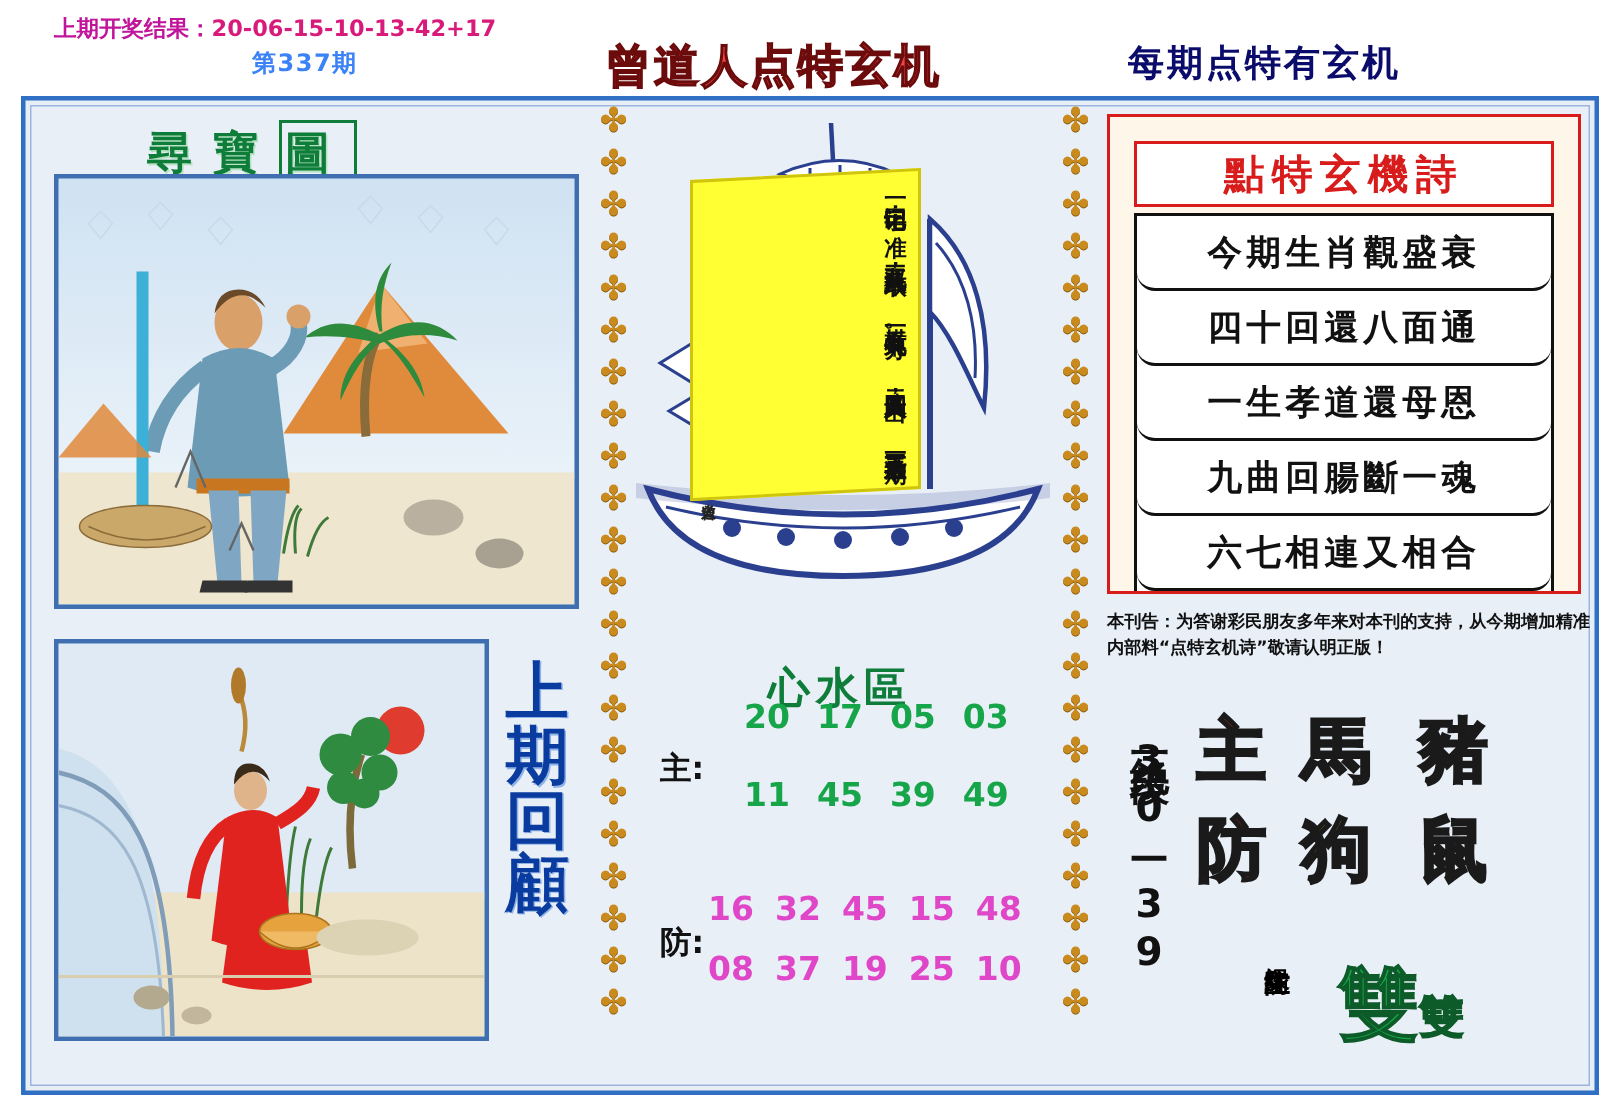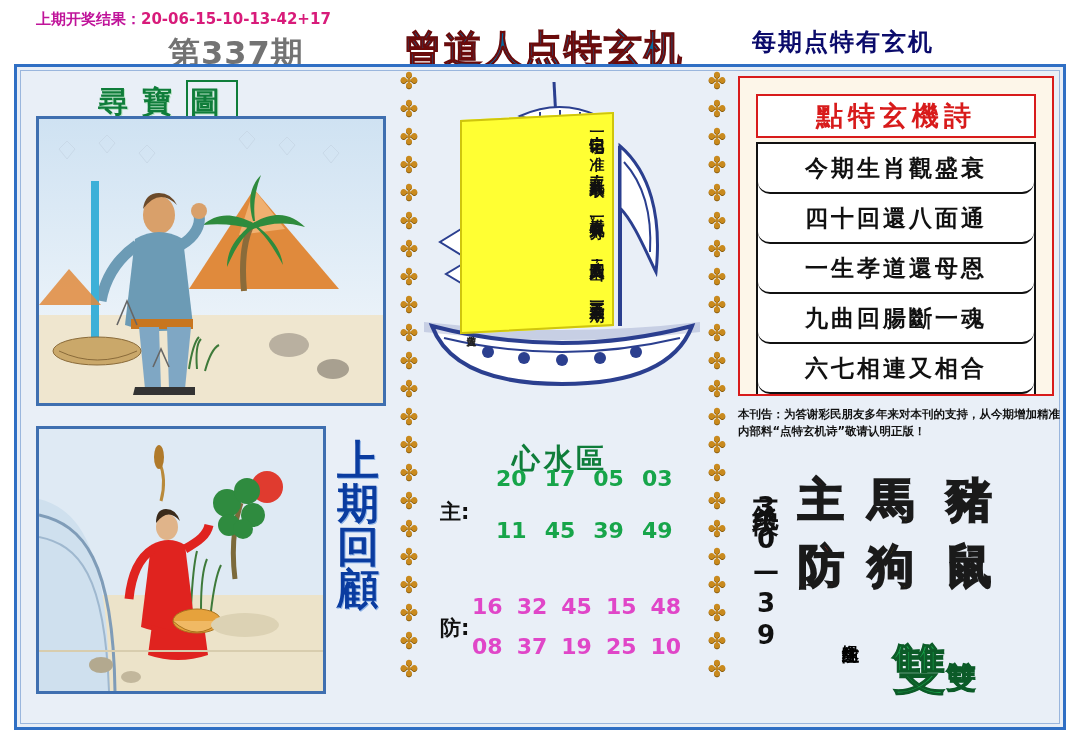--- a/index.html
+++ b/index.html
@@ -14,27 +14,27 @@
 
   
   .hdr-prev{
     position:absolute;left:36px;top:10px;
     font-size:15px;font-weight:bold;color:#c0149a;
     white-space:nowrap;
   }
   .hdr-prev .nums{color:#d81b7a;}
   .hdr-issue{
     position:absolute;left:168px;top:32px;
-    font-size:32px;font-weight:bold;color:#737373;
+    font-size:16px;font-weight:bold;color:#3b82f6;
     letter-spacing:1px;
   }
   .hdr-center{
     position:absolute;left:404px;top:24px;
-    font-size:38px;font-weight:bold;
-    color:#0369a1;
+    font-size:30px;font-weight:bold;
+    color:#ef4444;
     -webkit-text-stroke:1px #6b0b0b;
     letter-spacing:2px;
     white-space:nowrap;
   }
   .hdr-right{
     position:absolute;left:752px;top:26px;
     font-size:24px;font-weight:bold;color:#0b0b6b;
     letter-spacing:2px;white-space:nowrap;
   }
 

